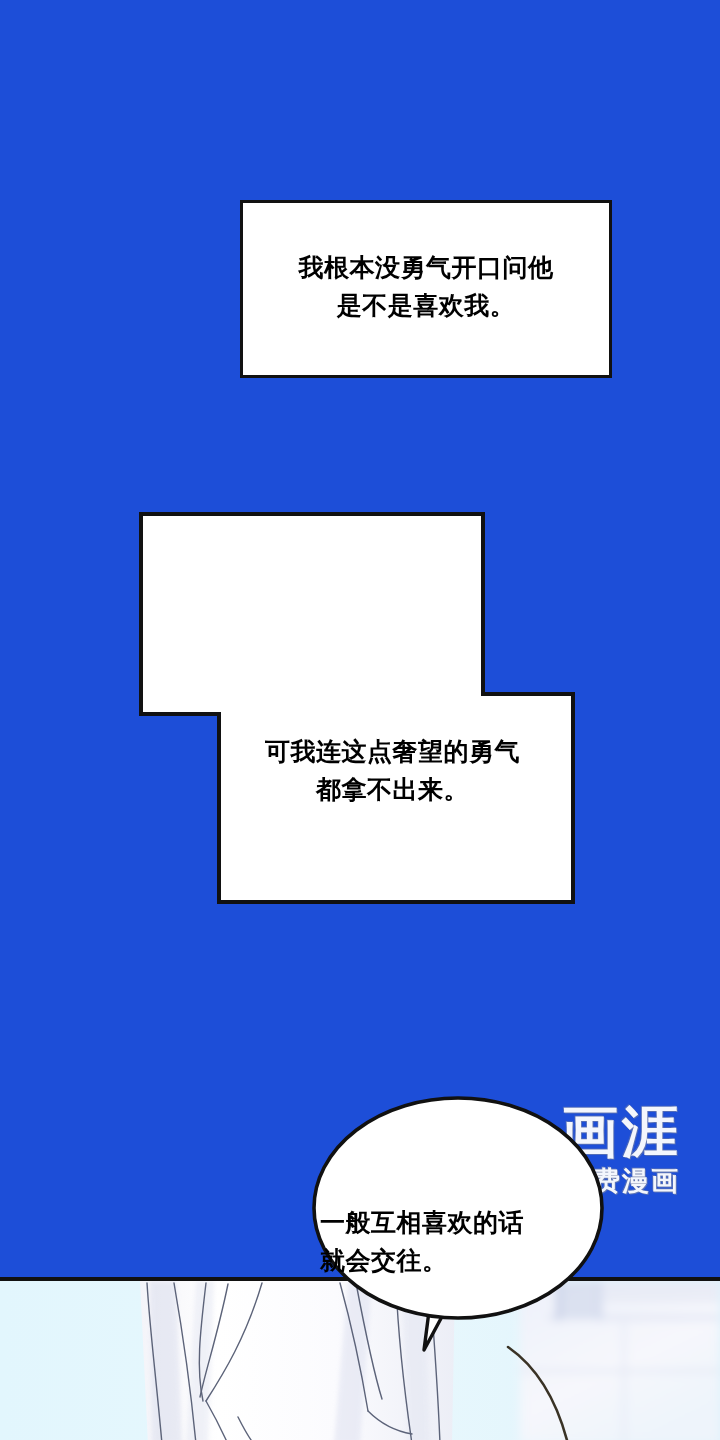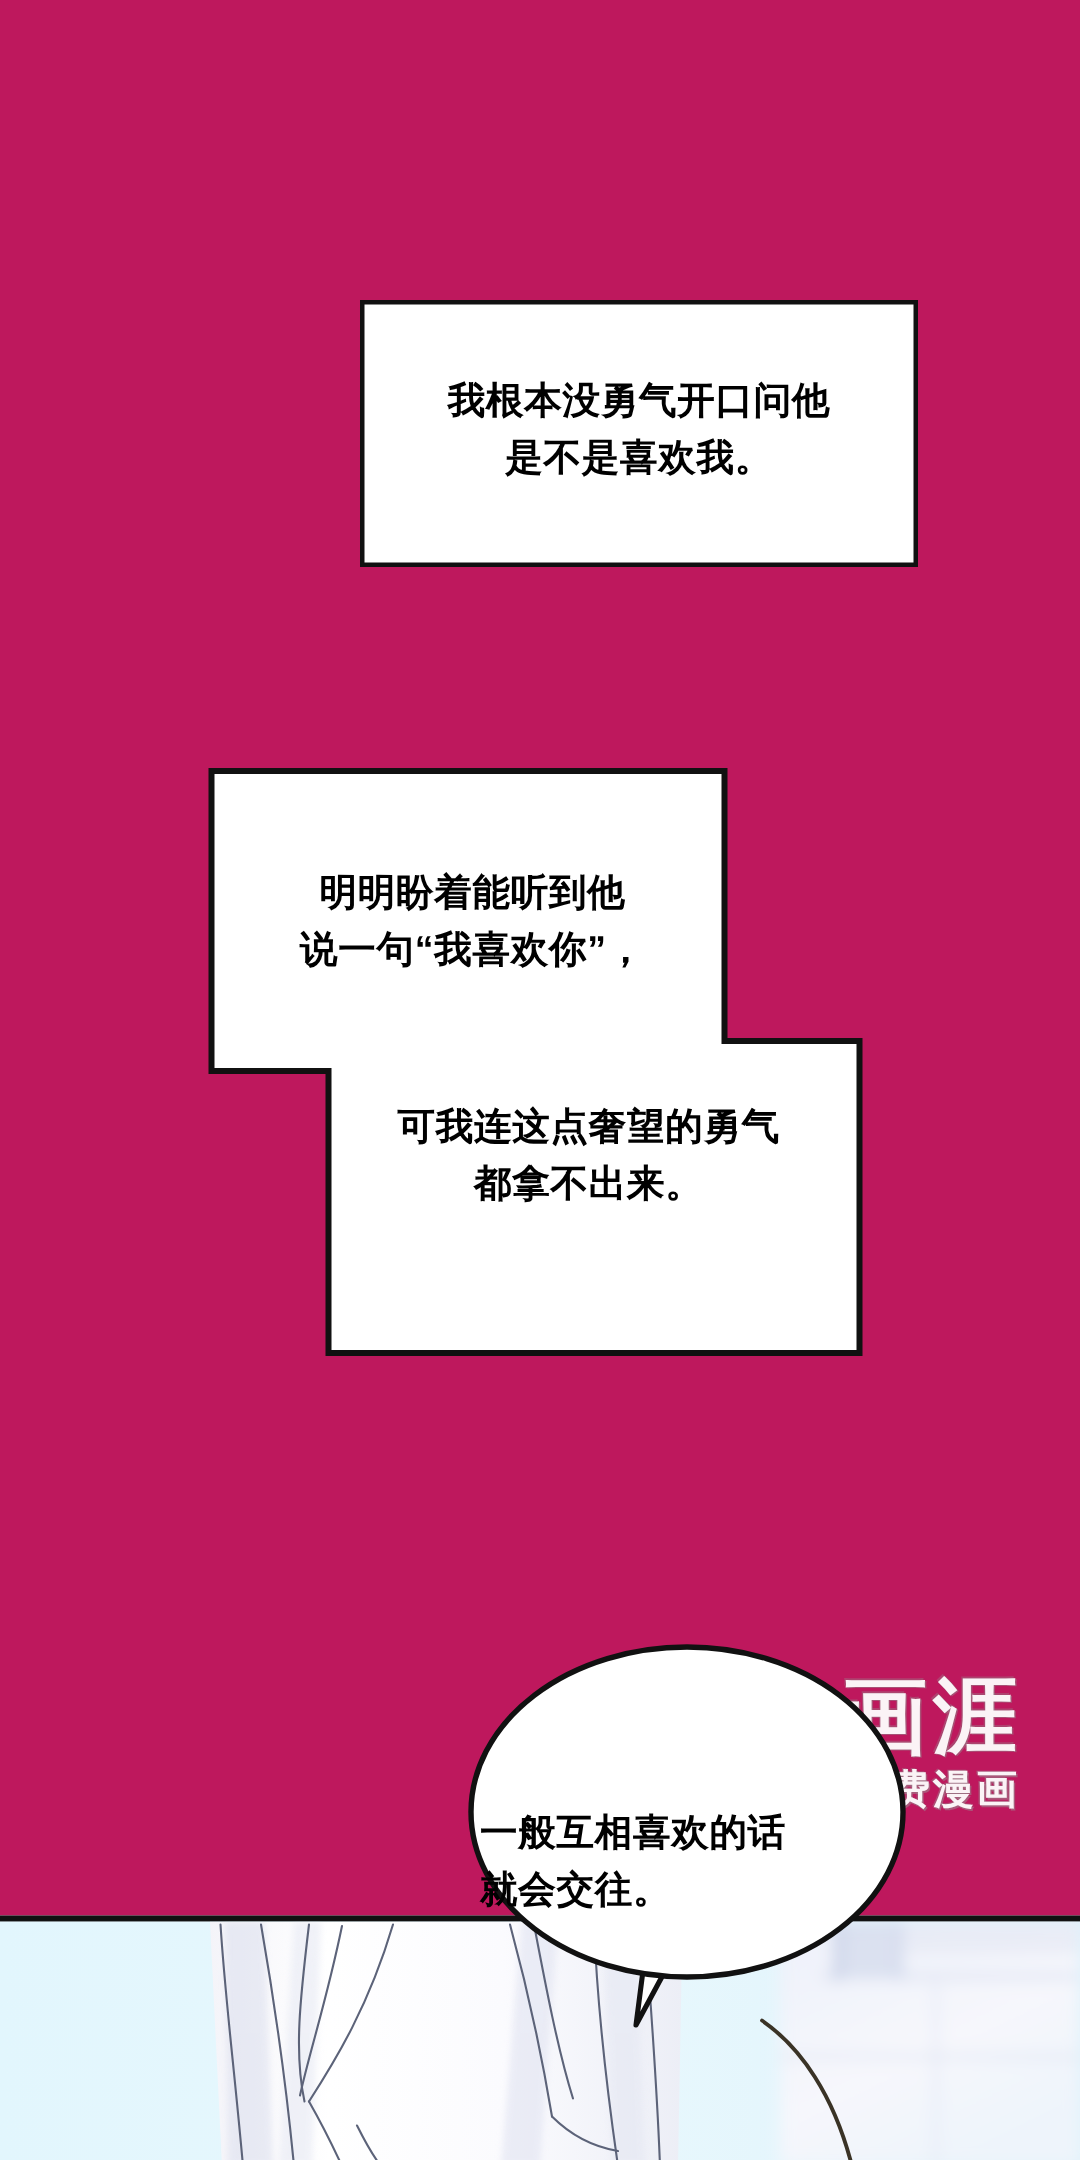--- a/index.html
+++ b/index.html
@@ -7,21 +7,21 @@
     padding: 0;
     background: #ffffff;
   }
   body {
     font-family: "Liberation Sans", "DejaVu Sans", sans-serif;
   }
   #page {
     position: relative;
     width: 720px;
     height: 1440px;
-    background: #be185d;
+    background: #1d4ed8;
     overflow: hidden;
   }
 
   
   .panel-text {
     position: absolute;
     color: #000000;
     font-weight: 700;
     font-size: 25px;
     line-height: 1.52;
@@ -123,21 +123,20 @@
 
   
   #watermark {
     position: absolute;
     left: 527px;
     top: 1104px;
     width: 190px;
     text-align: center;
     pointer-events: none;
     user-select: none;
-    margin-top: 12px;
   }
   #watermark-main {
     font-size: 56px;
     font-weight: 700;
     color: #ffffff;
     letter-spacing: 4px;
     line-height: 1;
     text-shadow:
        0 0 1px rgba(120,120,120,0.55),
        1px 1px 0 rgba(150,150,150,0.45),
@@ -165,22 +164,20 @@
 
   <div id="narration-box-1"></div>
   <div class="panel-text" id="narration-text-1">我根本没勇气开口问他
 是不是喜欢我。</div>
 
   <div id="narration-box-2">
     <svg viewBox="0 0 445 400" xmlns="http://www.w3.org/2000/svg">
       <path d="M 6 6 L 348 6 L 348 186 L 438 186 L 438 394 L 84 394 L 84 206 L 6 206 Z" fill="#ffffff" stroke="#111111" stroke-width="4" stroke-linejoin="miter"></path>
     </svg>
   </div>
-  <div class="panel-text" id="narration-text-2a">明明盼着能听到他
-说一句“我喜欢你”，</div>
   <div class="panel-text" id="narration-text-2b">可我连这点奢望的勇气
 都拿不出来。</div>
 
   <div id="scene-panel">
     <svg viewBox="0 0 720 163" xmlns="http://www.w3.org/2000/svg">
       <defs>
         <linearGradient id="skyGrad" x1="0" y1="0" x2="1" y2="0">
           <stop offset="0%" stop-color="#e2f6fd"></stop>
           <stop offset="55%" stop-color="#e8f8fd"></stop>
           <stop offset="100%" stop-color="#dff2fb"></stop>

